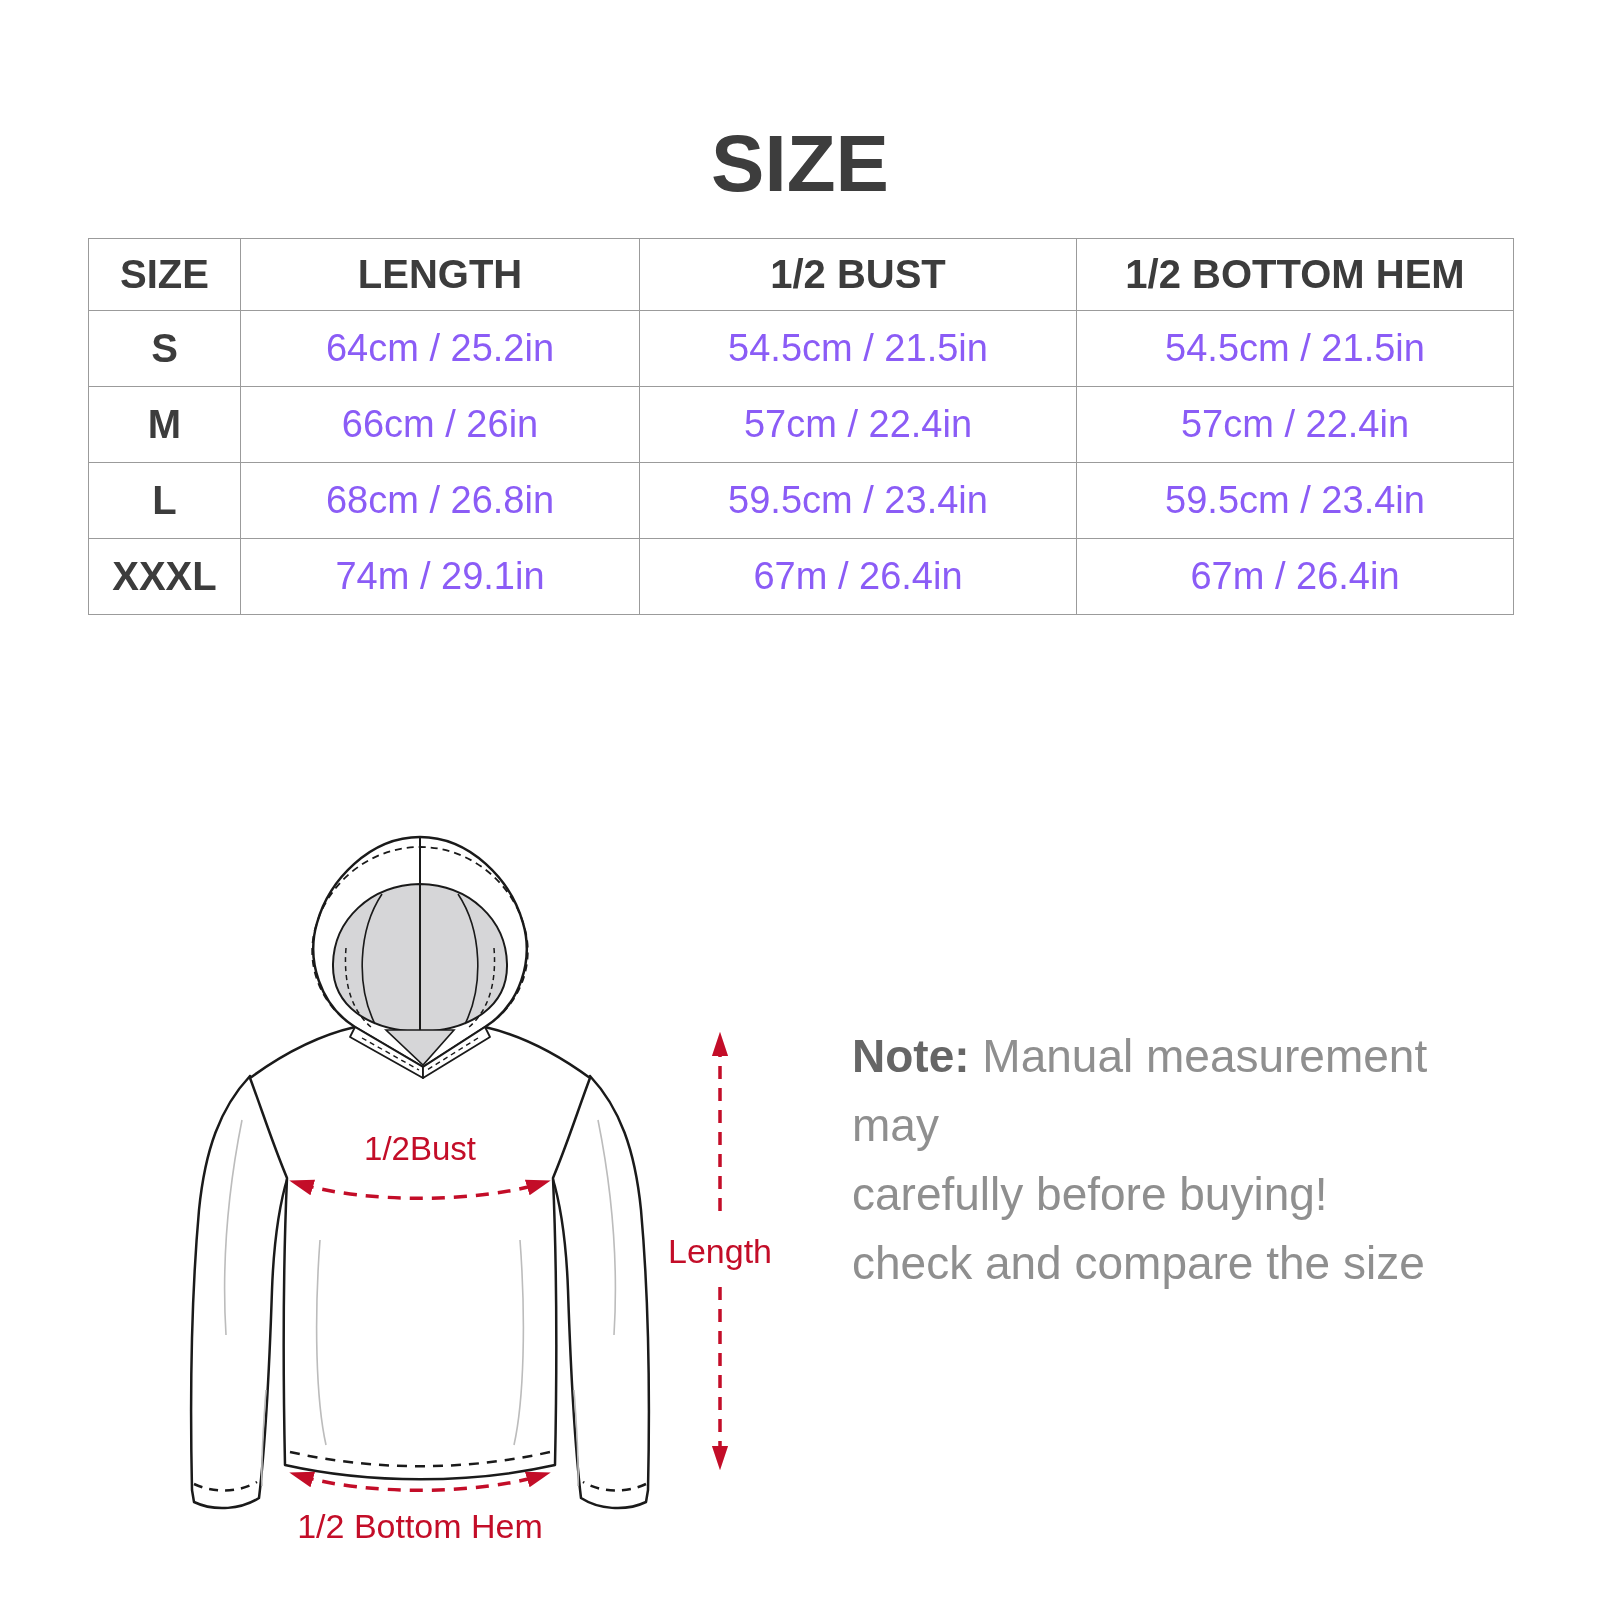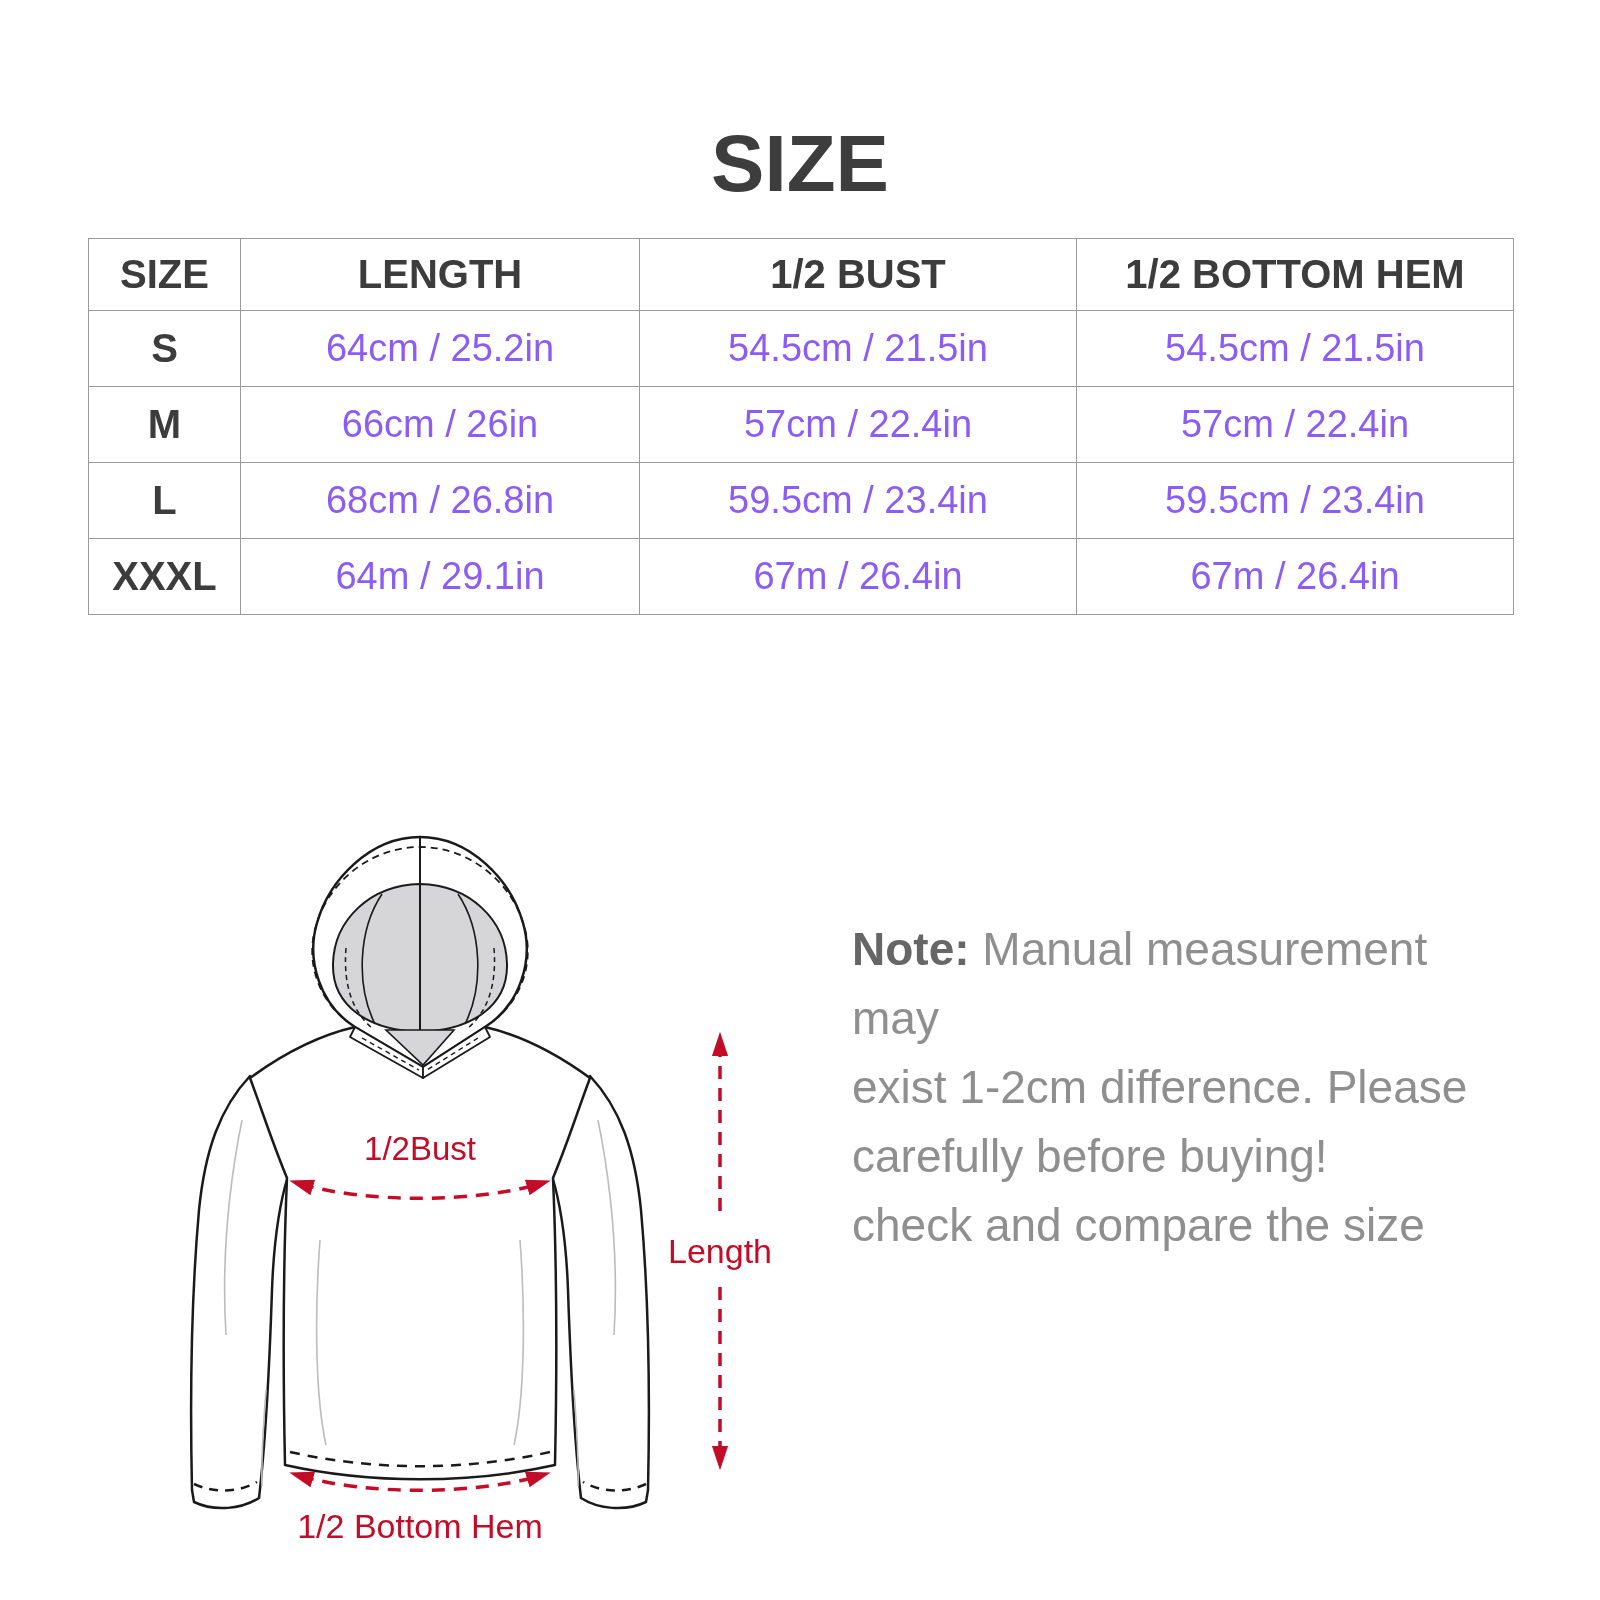--- a/index.html
+++ b/index.html
@@ -19,21 +19,21 @@
     padding:0;overflow:hidden;white-space:nowrap;
   }
   .size-table th{height:71px;font-size:40px;font-weight:bold;color:#3c3c3c;}
   .size-table td{height:75px;font-size:38px;color:#8b5cf6;font-weight:normal;}
   .size-table td.size-cell{font-weight:bold;color:#3c3c3c;font-size:40px;}
 
   .diagram-svg{position:absolute;left:120px;top:790px;width:700px;height:800px;}
   .diagram-svg text{font-family:"Liberation Sans",sans-serif;}
 
   .note-block{
-    position:absolute;left:852px;top:915px;width:620px;
+    position:absolute;left:852px;top:1022px;width:620px;
     font-size:46px;line-height:69px;color:#8f8f8f;
   }
   .note-prefix{font-weight:bold;color:#666666;}
 </style>
 </head>
 <body>
 
 <div class="page-title">SIZE</div>
 
 <table class="size-table">
@@ -65,21 +65,21 @@
       <td>57cm / 22.4in</td>
     </tr>
     <tr>
       <td class="size-cell">L</td>
       <td>68cm / 26.8in</td>
       <td>59.5cm / 23.4in</td>
       <td>59.5cm / 23.4in</td>
     </tr>
     <tr>
       <td class="size-cell">XXXL</td>
-      <td>64m / 29.1in</td>
+      <td>74m / 29.1in</td>
       <td>67m / 26.4in</td>
       <td>67m / 26.4in</td>
     </tr>
   </tbody>
 </table>
 
 <svg class="diagram-svg" viewBox="0 0 700 800">
   <defs>
     <marker id="arr" viewBox="0 0 9 6" refX="4.5" refY="3" markerWidth="7" markerHeight="6" orient="auto-start-reverse" markerUnits="strokeWidth">
       <path d="M0,0 L9,3 L0,6 Z" fill="#c30d28"></path>
@@ -144,16 +144,15 @@
   </g>
   <g fill="#c30d28" stroke="none" text-anchor="middle">
     <text x="300" y="370" font-size="33">1/2Bust</text>
     <text x="600" y="473" font-size="34">Length</text>
     <text x="300" y="748" font-size="34">1/2 Bottom Hem</text>
   </g>
 </svg>
 
 <div class="note-block">
   <div><span class="note-prefix">Note:</span><span> Manual measurement may</span></div>
-  <div>exist 1-2cm difference. Please</div>
   <div>carefully before buying!</div>
   <div>check and compare the size</div>
 </div>
 
 </body></html>

